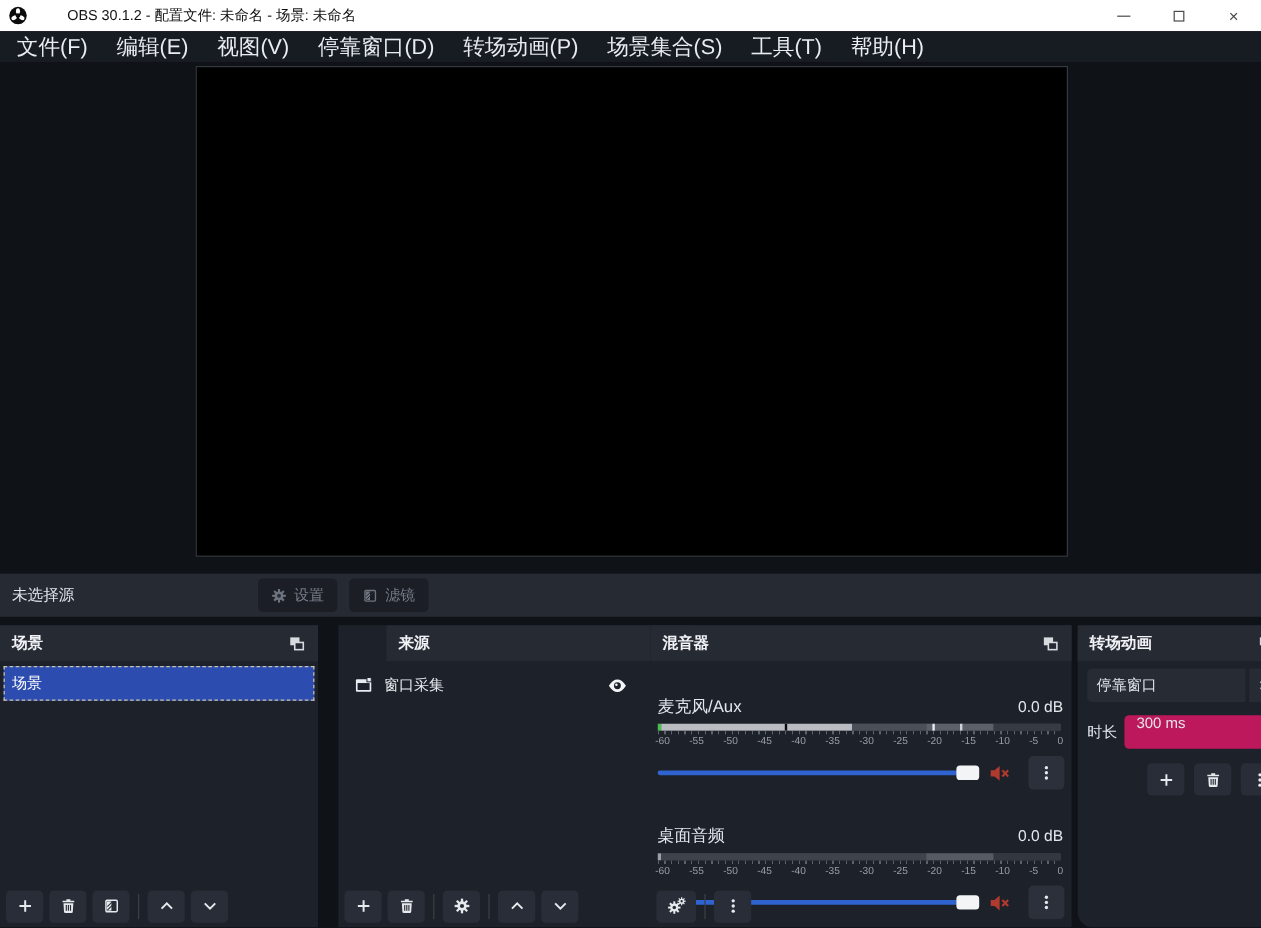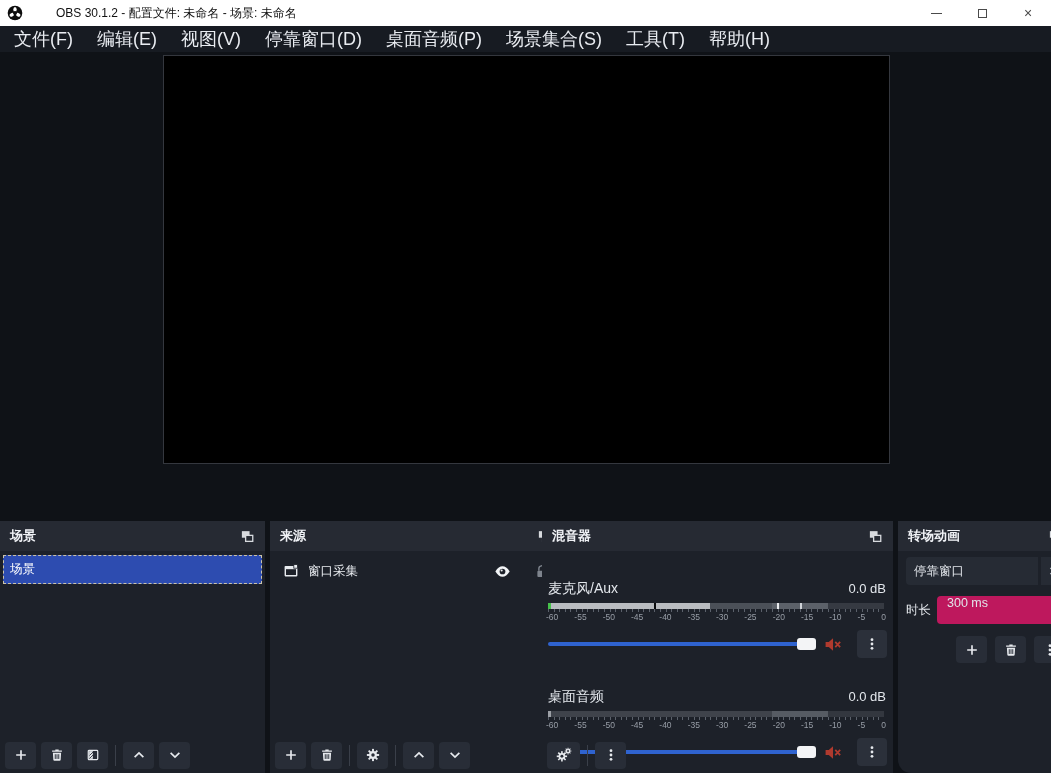--- a/index.html
+++ b/index.html
@@ -37,21 +37,21 @@
   .ctx-btn { position:absolute; top:4px; height:28px; padding:0 11px; background:#1b1e25; border:none;
              border-radius:4px; color:#757c87; font-size:12.5px; display:flex; align-items:center; gap:6px;
              cursor:default; }
   .ctx-btn .ic { color:#6d747e; }
   .ctx-btn-props { left:215px; }
   .ctx-btn-filters { left:291px; }
 
   
   .panel { position:absolute; top:521px; bottom:0; background:#1d2129; }
   .panel-scenes { left:0; width:265px; }
-  .panel-sources { left:270px; width:292px; }
+  .panel-sources { left:282px; width:292px;padding-left:40px; }
   .panel-mixer { left:542px; width:351px; }
   .panel-transitions { left:898px; width:175px;border-radius:13px; }
   .panel-header { height:30px; background:#262a33; display:flex; align-items:center; padding:0 10px;
                   font-size:13px; font-weight:bold; color:#f0f2f6; }
   .popout { margin-left:auto; color:#d7dade; width:15px; height:15px; }
   .panel-body { position:absolute; top:30px; left:0; right:0; bottom:0; }
 
   
   .scene-item { margin:4px 3px; height:29px; background:#2d4cb0; border:1px dashed #cbc3a8;
                 display:flex; align-items:center; padding:0 6px; font-size:12.5px; color:#fff; }
@@ -204,30 +204,45 @@
           <span class="win-close-glyph">×</span>
         </div>
     </div>
   </div>
 
   <div class="menubar">
     <span class="menu-item">文件(F)</span>
     <span class="menu-item">编辑(E)</span>
     <span class="menu-item">视图(V)</span>
     <span class="menu-item">停靠窗口(D)</span>
-    <span class="menu-item">桌面音频(P)</span>
+    <span class="menu-item">转场动画(P)</span>
     <span class="menu-item">场景集合(S)</span>
     <span class="menu-item">工具(T)</span>
     <span class="menu-item">帮助(H)</span>
   </div>
 
   <div class="main">
     <div class="canvas"></div>
   </div>
 
+  <div class="contextbar">
+    <span class="ctx-status">未选择源</span>
+    <button class="ctx-btn ctx-btn-props">
+      <svg class="ic" width="13" height="13">
+          <use href="#i-gear"></use>
+        </svg>
+      <span>设置</span>
+    </button>
+    <button class="ctx-btn ctx-btn-filters">
+      <svg class="ic" width="13" height="13">
+          <use href="#i-filter"></use>
+        </svg>
+      <span>滤镜</span>
+    </button>
+  </div>
 
   <div class="panel panel-scenes">
     <div class="panel-header">
       <span>场景</span>
       <svg class="popout ic" width="15" height="15">
           <use href="#i-popout"></use>
         </svg>
     </div>
     <div class="panel-body">
       <div class="scene-item">

